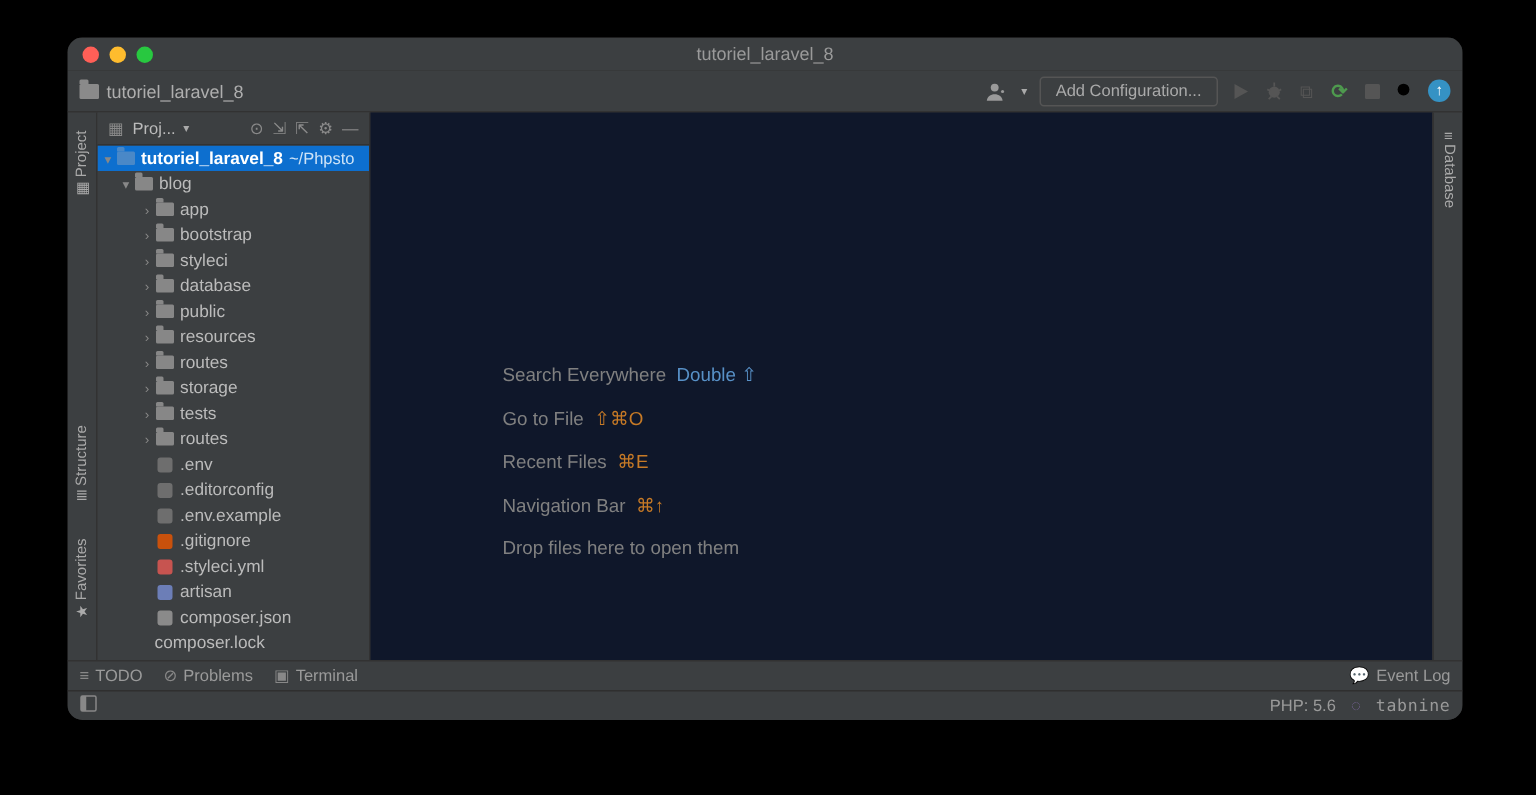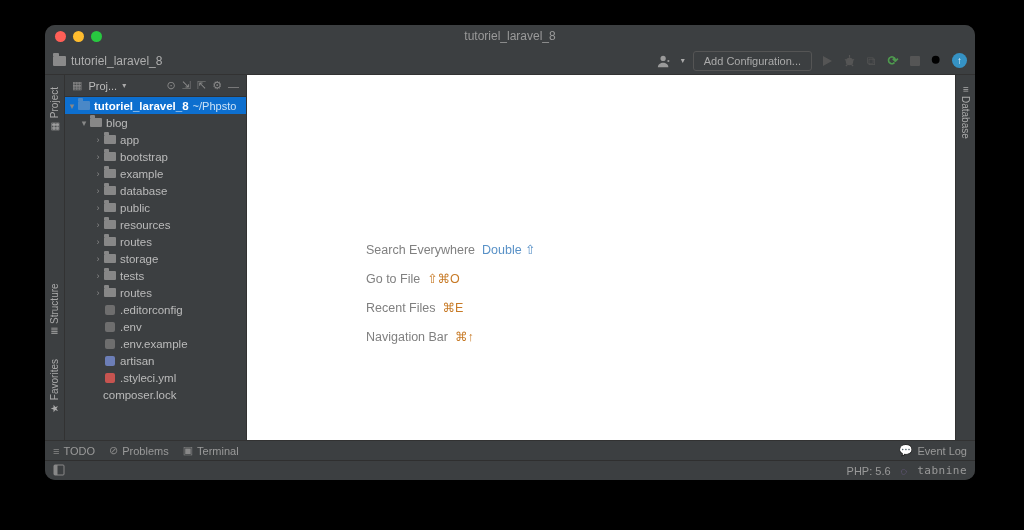--- a/index.html
+++ b/index.html
@@ -56,21 +56,21 @@
   .folder{width:12px;height:9px;background:#878787;border-radius:1px;position:relative}
   .folder::before{content:"";position:absolute;top:-3px;left:0;width:5px;height:3px;background:#878787;border-radius:1px 1px 0 0}
   .folder.blue{background:#4a88c7}.folder.blue::before{background:#4a88c7}
   .file-dot{width:10px;height:10px;background:#6e6e6e;border-radius:2px}
   .file-env{width:10px;height:10px;background:#6e6e6e;border-radius:2px}
   .file-git{width:10px;height:10px;background:#c9510c;border-radius:2px}
   .file-yml{width:10px;height:10px;background:#c75450;border-radius:2px}
   .file-php{width:10px;height:10px;background:#6c7eb7;border-radius:2px}
   .file-json{width:10px;height:10px;background:#8a8a8a;border-radius:2px}
   
-  .editor{flex:1;background:#ffffff;display:flex;flex-direction:column;align-items:flex-start;justify-content:flex-start;padding-top:160px;padding-left:119px}
+  .editor{flex:1;background:#0f172a;display:flex;flex-direction:column;align-items:flex-start;justify-content:flex-start;padding-top:160px;padding-left:88px}
   .hint{color:#808080;font-size:12.5px;margin:7px 0}
   .hint .sc{color:#c77a26}
   .hint .scblue{color:#5891c7}
   
   .bottom{height:20px;background:#3c3f41;border-top:1px solid #323232;display:flex;align-items:center;justify-content:space-between;padding:0 8px;font-size:11px;color:#9a9a9a}
   .bot-left{display:flex;align-items:center;gap:14px}
   .bot-item{display:flex;align-items:center;gap:4px}
   .bot-right{display:flex;align-items:center;gap:4px}
   .statusbar{height:20px;background:#3c3f41;border-top:1px solid #2f2f2f;display:flex;align-items:center;justify-content:space-between;padding:0 8px;font-size:11px;color:#9a9a9a}
   .st-right{display:flex;align-items:flex-end;gap:10px}
@@ -197,21 +197,21 @@
               <span class="ico">
                 <span class="folder"></span>
               </span>
               <span class="name">bootstrap</span>
             </div>
             <div class="row" style="padding-left: 28px;">
               <span class="chev">›</span>
               <span class="ico">
                 <span class="folder"></span>
               </span>
-              <span class="name">example</span>
+              <span class="name">styleci</span>
             </div>
             <div class="row" style="padding-left: 28px;">
               <span class="chev">›</span>
               <span class="ico">
                 <span class="folder"></span>
               </span>
               <span class="name">database</span>
             </div>
             <div class="row" style="padding-left: 28px;">
               <span class="chev">›</span>
@@ -251,51 +251,65 @@
             <div class="row" style="padding-left: 28px;">
               <span class="chev">›</span>
               <span class="ico">
                 <span class="folder"></span>
               </span>
               <span class="name">routes</span>
             </div>
             <div class="row" style="padding-left: 28px;">
               <span class="chev"></span>
               <span class="ico">
+                <span class="file-env"></span>
+              </span>
+              <span class="name">.env</span>
+            </div>
+            <div class="row" style="padding-left: 28px;">
+              <span class="chev"></span>
+              <span class="ico">
                 <span class="file-dot"></span>
               </span>
               <span class="name">.editorconfig</span>
             </div>
-            <div class="row" style="padding-left: 28px;">
+            <div class="row" style="padding-left: 28px; text-align: right;">
               <span class="chev"></span>
               <span class="ico">
                 <span class="file-env"></span>
               </span>
-              <span class="name">.env</span>
-            </div>
-            <div class="row" style="padding-left: 28px; text-align: right;">
-              <span class="chev"></span>
-              <span class="ico">
-                <span class="file-env"></span>
-              </span>
               <span class="name">.env.example</span>
             </div>
             <div class="row" style="padding-left: 28px;">
               <span class="chev"></span>
               <span class="ico">
+                <span class="file-git"></span>
+              </span>
+              <span class="name">.gitignore</span>
+            </div>
+            <div class="row" style="padding-left: 28px;">
+              <span class="chev"></span>
+              <span class="ico">
+                <span class="file-yml"></span>
+              </span>
+              <span class="name">.styleci.yml</span>
+            </div>
+            <div class="row" style="padding-left: 28px;">
+              <span class="chev"></span>
+              <span class="ico">
                 <span class="file-php"></span>
               </span>
               <span class="name">artisan</span>
             </div>
             <div class="row" style="padding-left: 28px;">
               <span class="chev"></span>
               <span class="ico">
-                <span class="file-yml"></span>
-              </span>
-              <span class="name">.styleci.yml</span>
+                <span class="file-json"></span>
+              </span>
+              <span class="name">composer.json</span>
             </div>
             <div class="row" style="padding-left: 28px;">
               <span class="chev"></span>
               <span class="name">composer.lock</span>
             </div>
           </div>
       </div>
     </div>
 
     <div class="editor">
@@ -304,20 +318,21 @@
       </div>
       <div class="hint">
         <span>Go to File</span>&nbsp;&nbsp;<span class="sc">⇧⌘O</span>
       </div>
       <div class="hint">
         <span>Recent Files</span>&nbsp;&nbsp;<span class="sc">⌘E</span>
       </div>
       <div class="hint">
         <span>Navigation Bar</span>&nbsp;&nbsp;<span class="sc">⌘↑</span>
       </div>
+      <div class="hint">Drop files here to open them</div>
     </div>
 
     <div class="right-gutter">
       <div class="vtab" style="transform:none">
         <span class="vico">≡</span>
         <span>Database</span>
       </div>
     </div>
   </div>
 

